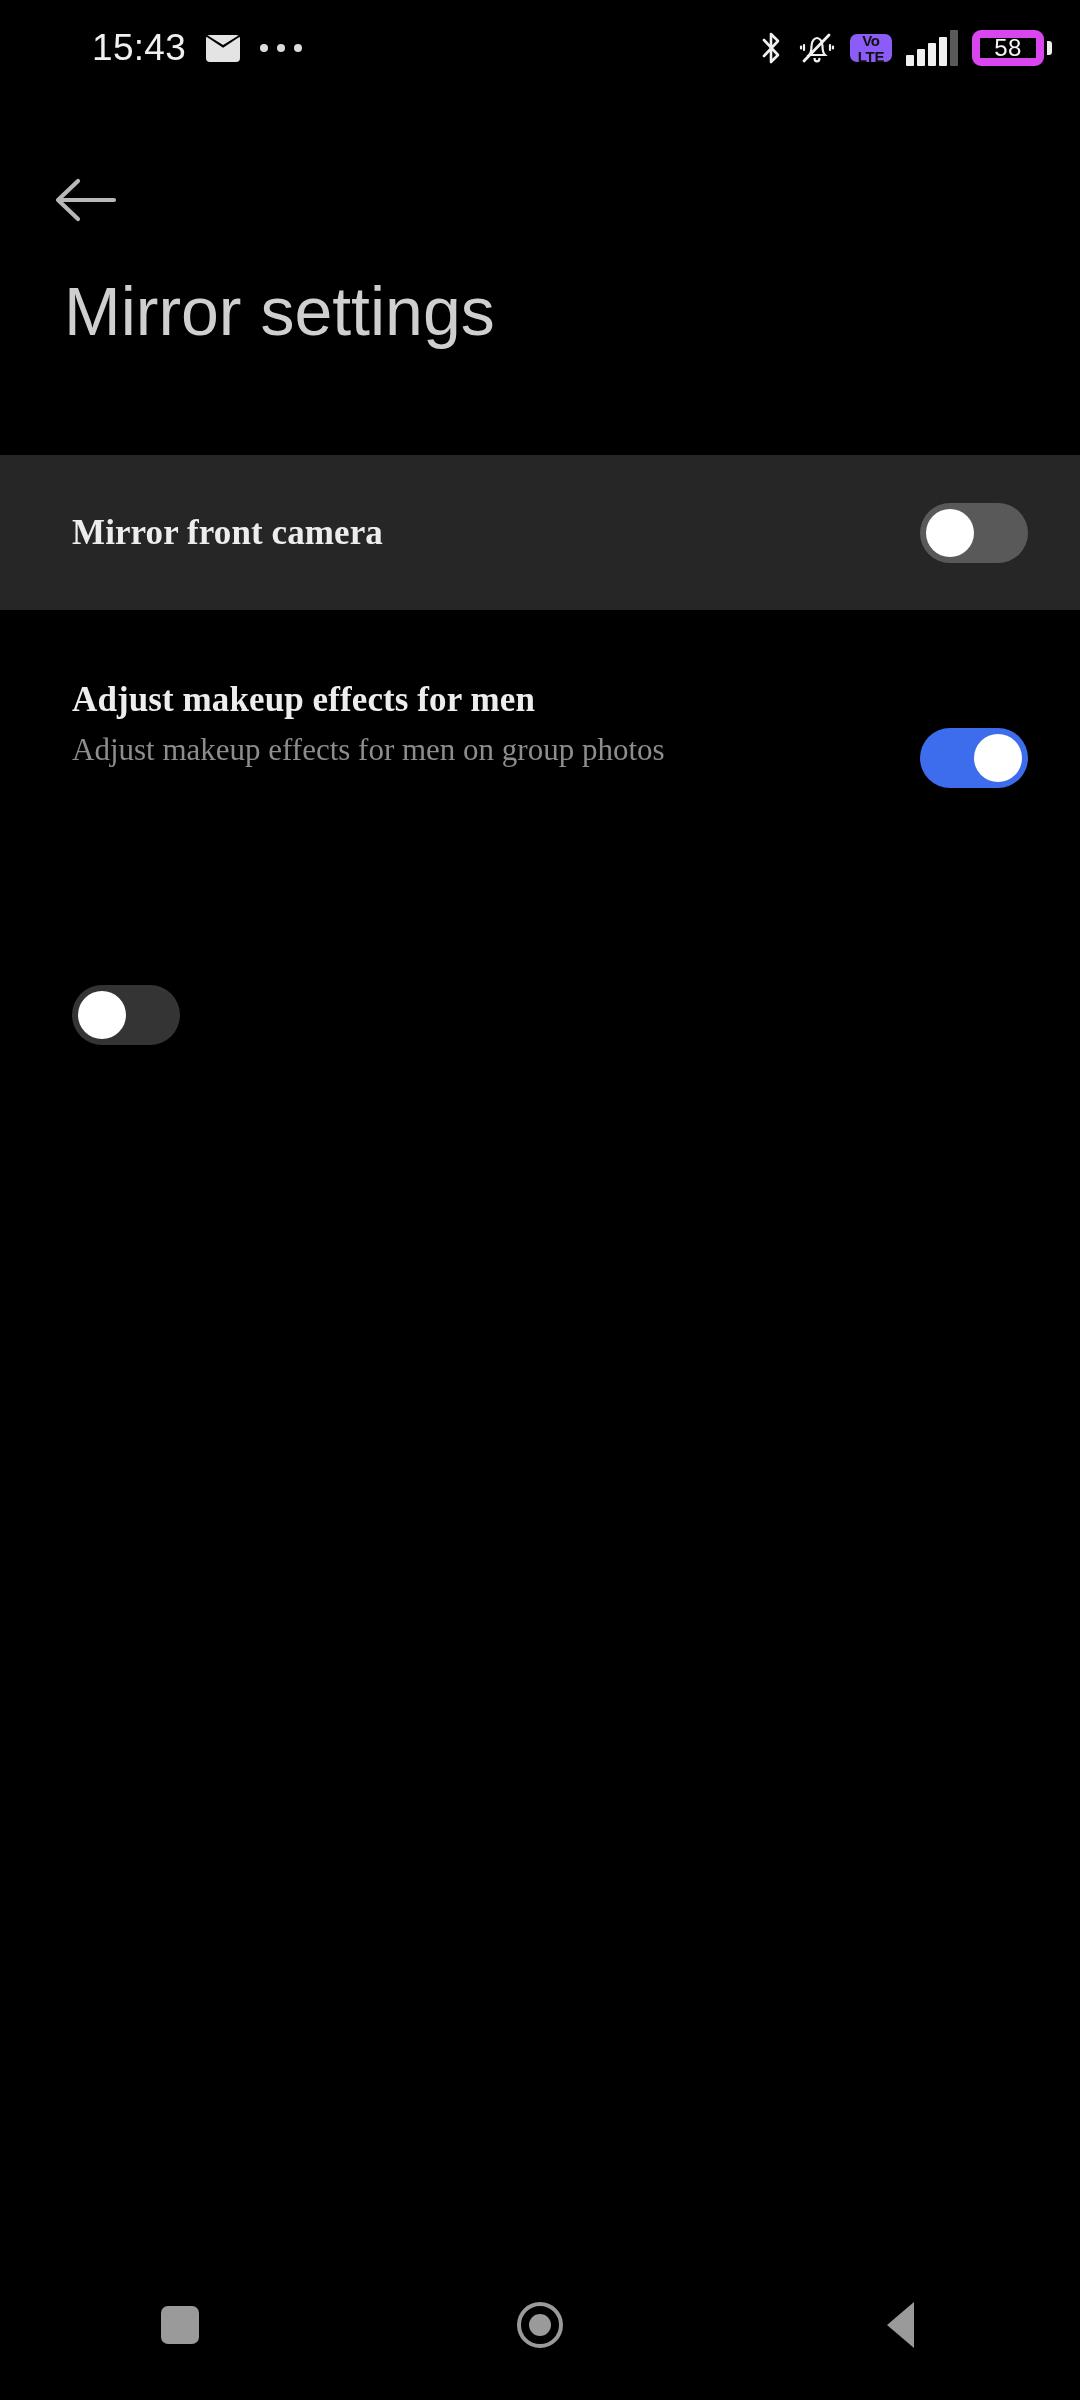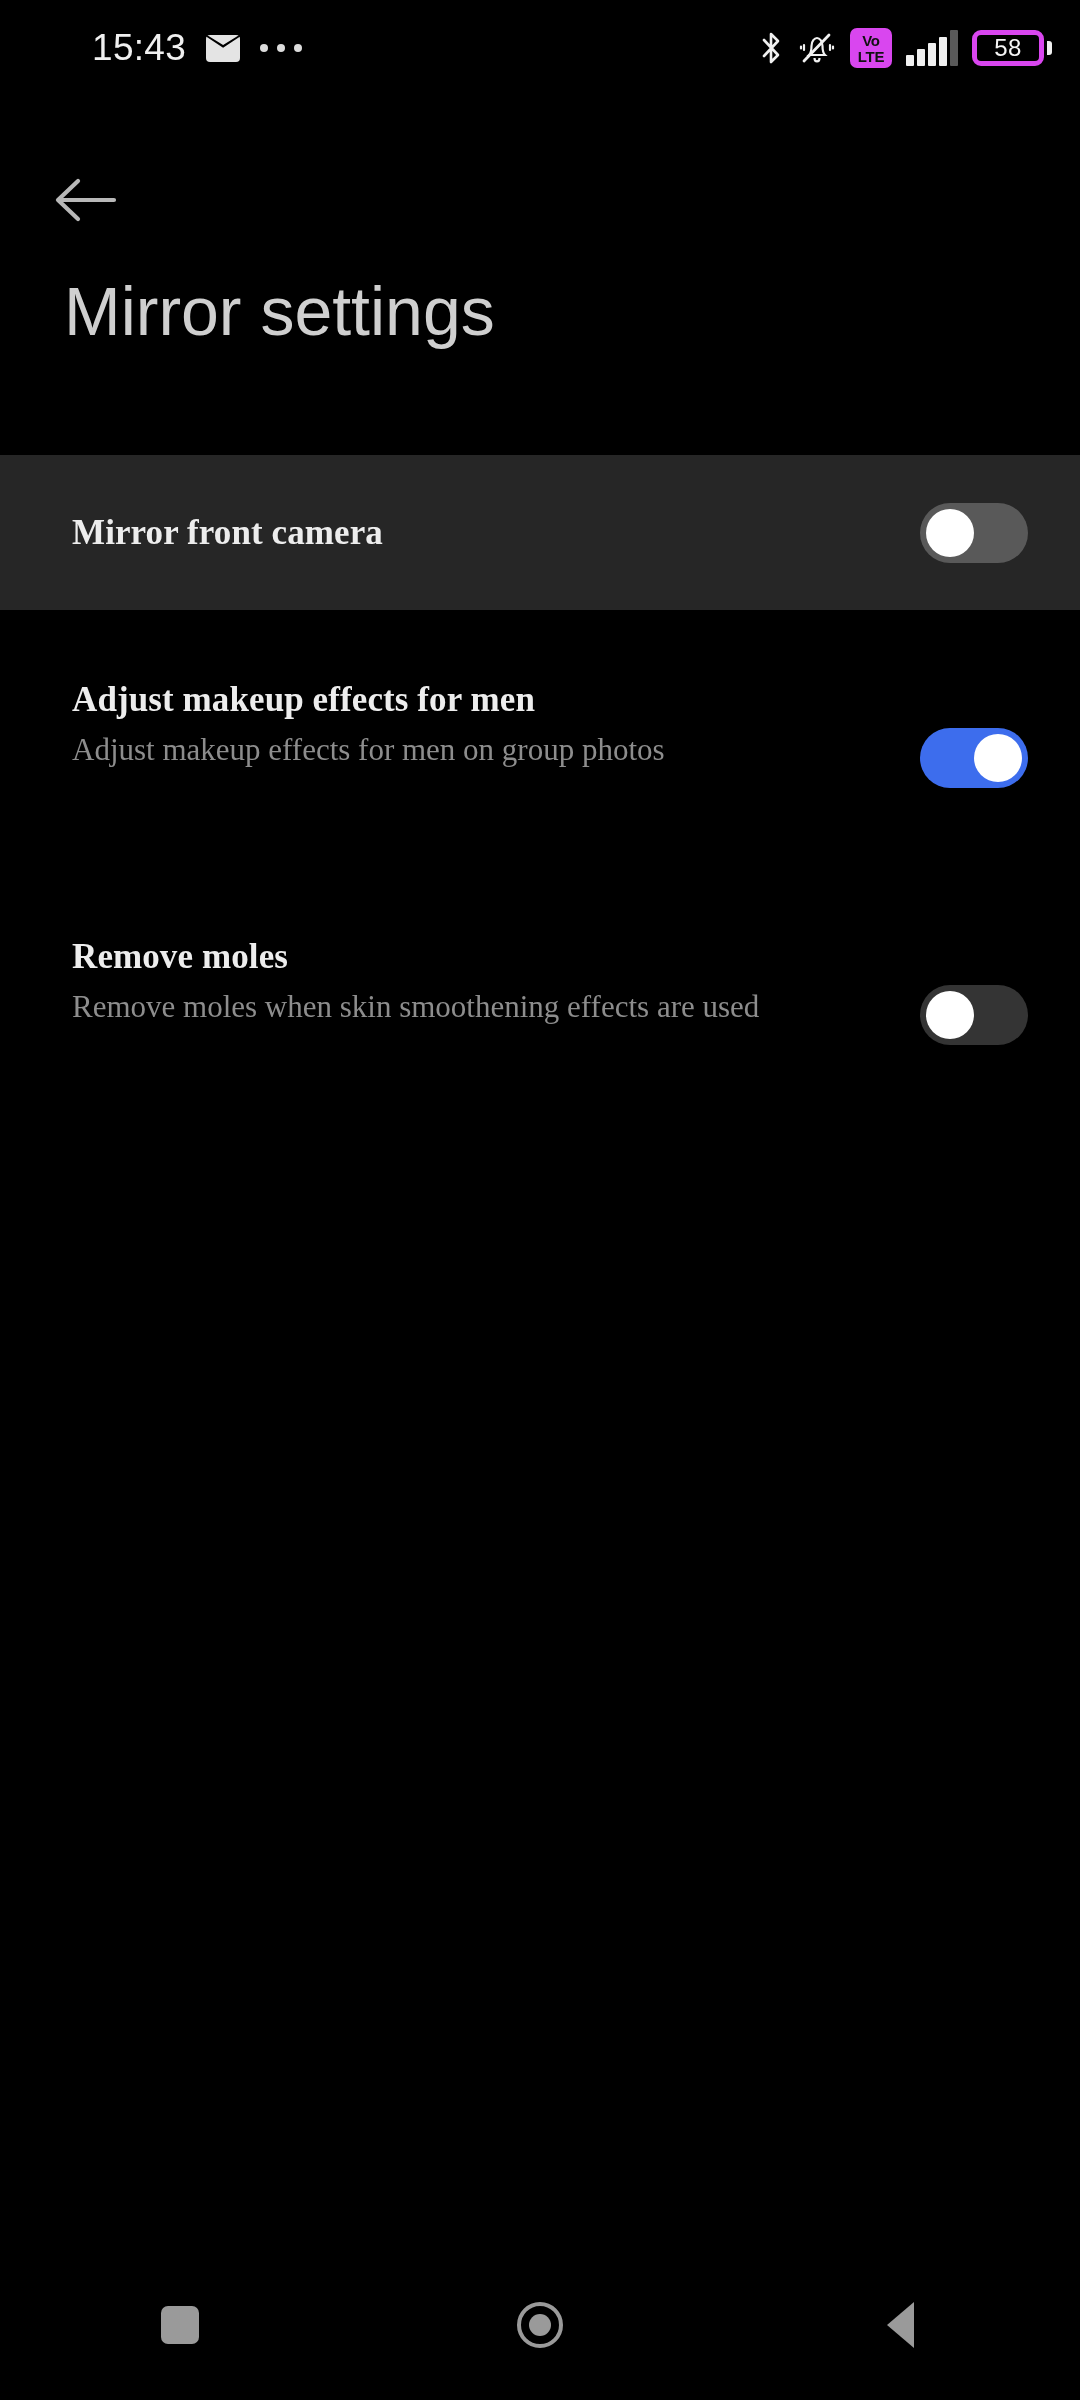--- a/index.html
+++ b/index.html
@@ -28,36 +28,36 @@
     background:#000;
     clip-path:polygon(0 0, 50% 62%, 100% 0, 100% 12%, 50% 78%, 0 12%);
   }
   .dots { display:flex; gap:9px; align-items:center; }
   .dots i { width:8px; height:8px; border-radius:50%; background:#dcdcdc; display:block; }
 
   .sb-right { display:flex; align-items:center; gap:14px; }
   .bt-icon { width:26px; height:34px; display:block; }
   .mute-icon { width:38px; height:34px; display:block; }
   .volte {
-    width:42px; height:40px; background:#d946ef; border-radius:7px;
+    width:42px; height:28px; background:#8b5cf6; border-radius:7px;
     display:flex; flex-direction:column; align-items:center; justify-content:center;
     line-height:1;
   }
   .volte span { color:#111; font-size:15px; font-weight:bold; letter-spacing:-.3px; }
   .volte span.l2 { margin-top:1px; }
   .signal { display:flex; align-items:flex-end; gap:3px; height:36px; }
   .signal i { width:8px; background:#f0f0f0; display:block; border-radius:1px; }
   .signal i.b1 { height:11px; }
   .signal i.b2 { height:17px; }
   .signal i.b3 { height:23px; }
   .signal i.b4 { height:29px; }
   .signal i.b5 { height:36px; background:#5a5a5a; }
   .battery { display:flex; align-items:center; }
   .battery .shell {
-    width:72px; height:36px; border:5px solid #d946ef; border-radius:9px;
+    width:72px; height:36px; border:8px solid #d946ef; border-radius:9px;
     display:flex; align-items:center; justify-content:center;
   }
   .battery .lvl { color:#f5f5f5; font-size:24px; font-weight:500; letter-spacing:.5px; }
   .battery .nub {
     width:5px; height:14px; background:#f0f0f0; border-radius:0 3px 3px 0; margin-left:3px;
   }
 
   
   .back-btn {
     position:absolute; top:160px; left:52px; width:90px; height:80px;
@@ -194,24 +194,20 @@
       <div class="row-text">
         <div class="row-title">Adjust makeup effects for men</div>
         <div class="row-sub">Adjust makeup effects for men on group photos</div>
       </div>
       <div class="toggle on">
         <div class="thumb"></div>
       </div>
     </div>
 
     <div class="row r3">
-      <div class="row-text">
-        <div class="row-title">Remove moles</div>
-        <div class="row-sub">Remove moles when skin smoothening effects are used</div>
-      </div>
       <div class="toggle off-dark">
         <div class="thumb"></div>
       </div>
     </div>
 
   </div>
 
   <div class="navbar">
     <div class="nav-btn">
       <div class="nav-recents"></div>

